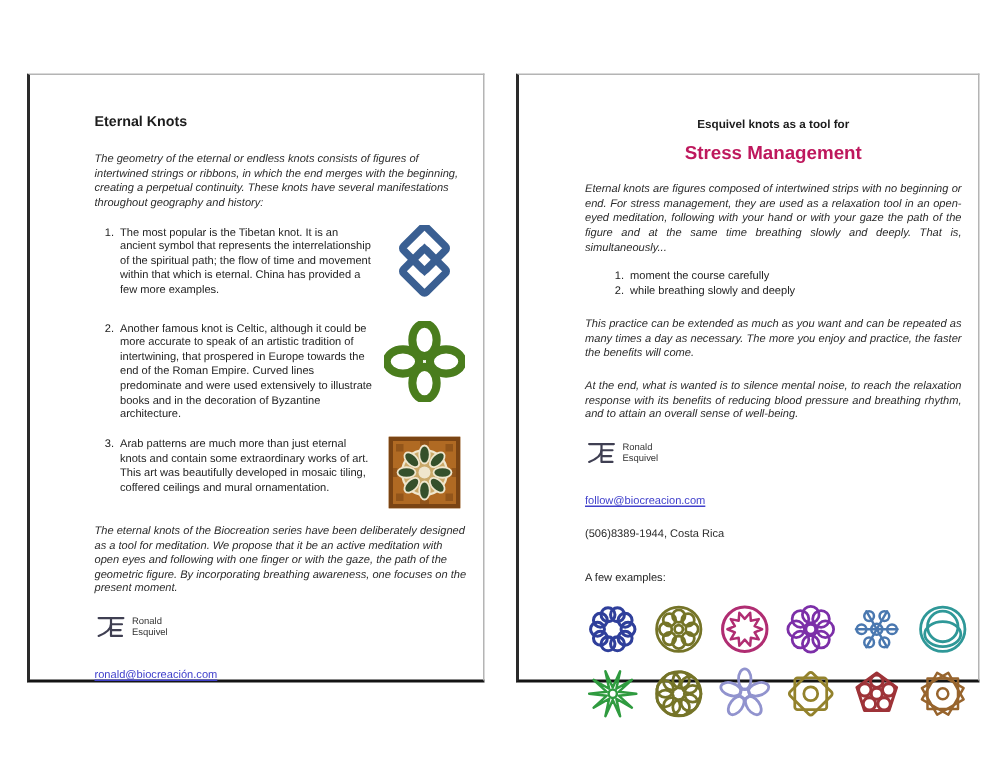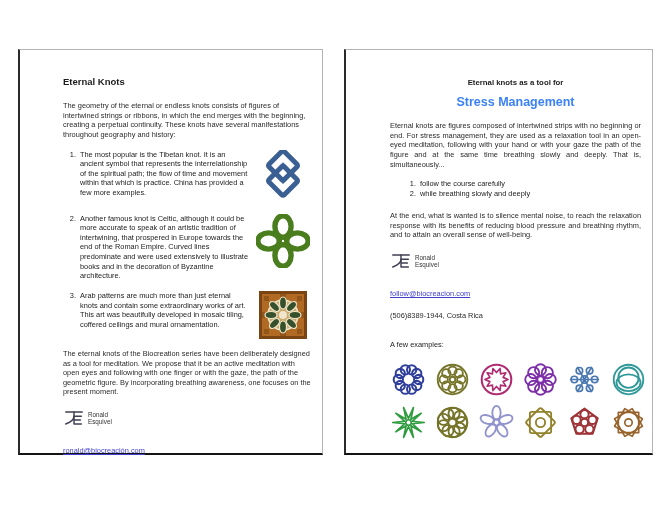--- a/index.html
+++ b/index.html
@@ -9,52 +9,52 @@
   }
   .page{
     position:absolute;top:49px;height:406px;background:#ffffff;
     border-top:1px solid #b4b4b4;border-right:1px solid #b4b4b4;
     border-left:2px solid #2a2a2a;border-bottom:2px solid #141414;
     box-sizing:border-box;
   }
   #page-left{left:18px;width:305px;padding:26px 11px 0 43px;}
   #page-right{left:344px;width:309px;padding:28px 11px 0 44px;}
   .doc-title{font-size:9.5px;font-weight:bold;margin:0 0 14px 0;color:#1c1c1c;}
-  p{font-size:7.4px;line-height:1.3;margin:0 0 10px 0;color:#2a2a2a;}
+  p{font-size:7.4px;line-height:1.3;margin:0 0 10px 0;color:#2a2a2a;font-style:italic;}
   .just{text-align:justify;margin-top:12px;}
   .list-item{display:flex;margin:0 0 10px 0;}
   .li-num{width:13px;font-size:7.4px;line-height:1.3;text-align:right;padding-right:4px;flex:none;}
   .li-text{flex:1;font-size:7.4px;line-height:1.3;}
   .li-img{flex:none;width:56px;display:flex;align-items:flex-start;justify-content:center;margin-left:5px;}
   .steps{margin:0 0 9px 14px;}
   .step{display:flex;font-size:7.4px;line-height:1.35;}
   .step .li-num{width:12px;}
   .center{text-align:center;}
   .supertitle{font-size:7.8px;font-weight:bold;margin:0 0 8px 0;color:#1c1c1c;}
-  .big-title{font-size:12.5px;font-weight:bold;margin:0 0 12px 0;color:#3b82f6;}
+  .big-title{font-size:12.5px;font-weight:bold;margin:0 0 12px 0;color:#be185d;}
   .logo-block{display:flex;align-items:center;margin:12px 0 12px 0;height:18px;}
   .logo-name{font-size:6.3px;line-height:1.12;color:#333;margin-left:3px;}
   .email-link{font-size:7.4px;color:#4040cc;text-decoration:underline;display:inline-block;margin:0 0 11px 0;}
   .phone{font-size:7.4px;color:#2a2a2a;margin:2px 0 20px 0;}
   .examples-label{font-size:7.4px;margin:0 0 12px 0;}
   .knot-row{display:flex;gap:7px;margin-bottom:6px;}
   .knot{width:37px;height:37px;flex:none;}
   .side-img{width:54px;height:54px;}
   .side-img.sm{width:48px;height:48px;}
 </style>
 </head>
 <body>
 
 <div class="page" id="page-left">
   <h1 class="doc-title">Eternal Knots</h1>
   <p>The geometry of the eternal or endless knots consists of figures of intertwined strings or ribbons, in which the end merges with the beginning, creating a perpetual continuity. These knots have several manifestations throughout geography and history:</p>
 
   <div class="list-item">
     <span class="li-num">1.</span>
-    <span class="li-text">The most popular is the Tibetan knot. It is an ancient symbol that represents the interrelationship of the spiritual path; the flow of time and movement within that which is practice. China has provided a few more examples.</span>
+    <span class="li-text">The most popular is the Tibetan knot. It is an ancient symbol that represents the interrelationship of the spiritual path; the flow of time and movement within that which is eternal. China has provided a few more examples.</span>
     <span class="li-img">
       <svg class="side-img" viewBox="0 0 60 60" fill="none" stroke-width="5.5" stroke="#3a5f92">
         <g transform="rotate(45 30 30)">
           <rect x="9" y="9" width="24" height="24" rx="2"></rect>
           <rect x="21" y="21" width="24" height="24" rx="2"></rect>
           <g stroke="none" fill="#3a5f92">
             <rect x="18.5" y="18.5" width="5" height="5"></rect>
             <rect x="30.5" y="30.5" width="5" height="5"></rect>
             <rect x="18.5" y="30.5" width="5" height="5"></rect>
             <rect x="30.5" y="18.5" width="5" height="5"></rect>
@@ -124,36 +124,37 @@
     <span class="logo-name">
       <span>Ronald</span><br>
       <span>Esquivel</span>
     </span>
   </div>
 
   <a class="email-link" href="#">ronald@biocreación.com</a>
 </div>
 
 <div class="page" id="page-right">
-  <div class="supertitle center">Eternal knots as a tool for</div>
+  <div class="supertitle center">Esquivel knots as a tool for</div>
   <div class="big-title center">Stress Management</div>
 
   <p class="just">Eternal knots are figures composed of intertwined strips with no beginning or end. For stress management, they are used as a relaxation tool in an open-eyed meditation, following with your hand or with your gaze the path of the figure and at the same time breathing slowly and deeply. That is, simultaneously...</p>
 
   <div class="steps">
     <div class="step">
       <span class="li-num">1.</span>
-      <span>follow the course carefully</span>
+      <span>moment the course carefully</span>
     </div>
     <div class="step">
       <span class="li-num">2.</span>
       <span>while breathing slowly and deeply</span>
     </div>
   </div>
 
+  <p class="just">This practice can be extended as much as you want and can be repeated as many times a day as necessary. The more you enjoy and practice, the faster the benefits will come.</p>
   <p class="just">At the end, what is wanted is to silence mental noise, to reach the relaxation response with its benefits of reducing blood pressure and breathing rhythm, and to attain an overall sense of well-being.</p>
 
   <div class="logo-block">
     <svg width="22" height="18" viewBox="0 0 24 18" fill="none" stroke-width="1.6" stroke-linecap="round" stroke="#3f3f52">
       <path d="M3,2.5 H21"></path>
       <path d="M12,2.5 V7 Q12,12 3,15.5"></path>
       <path d="M12,7 V15.5 M12,7 H20 M12,11.2 H19 M12,15.5 H20"></path>
     </svg>
     <span class="logo-name">
       <span>Ronald</span><br>

